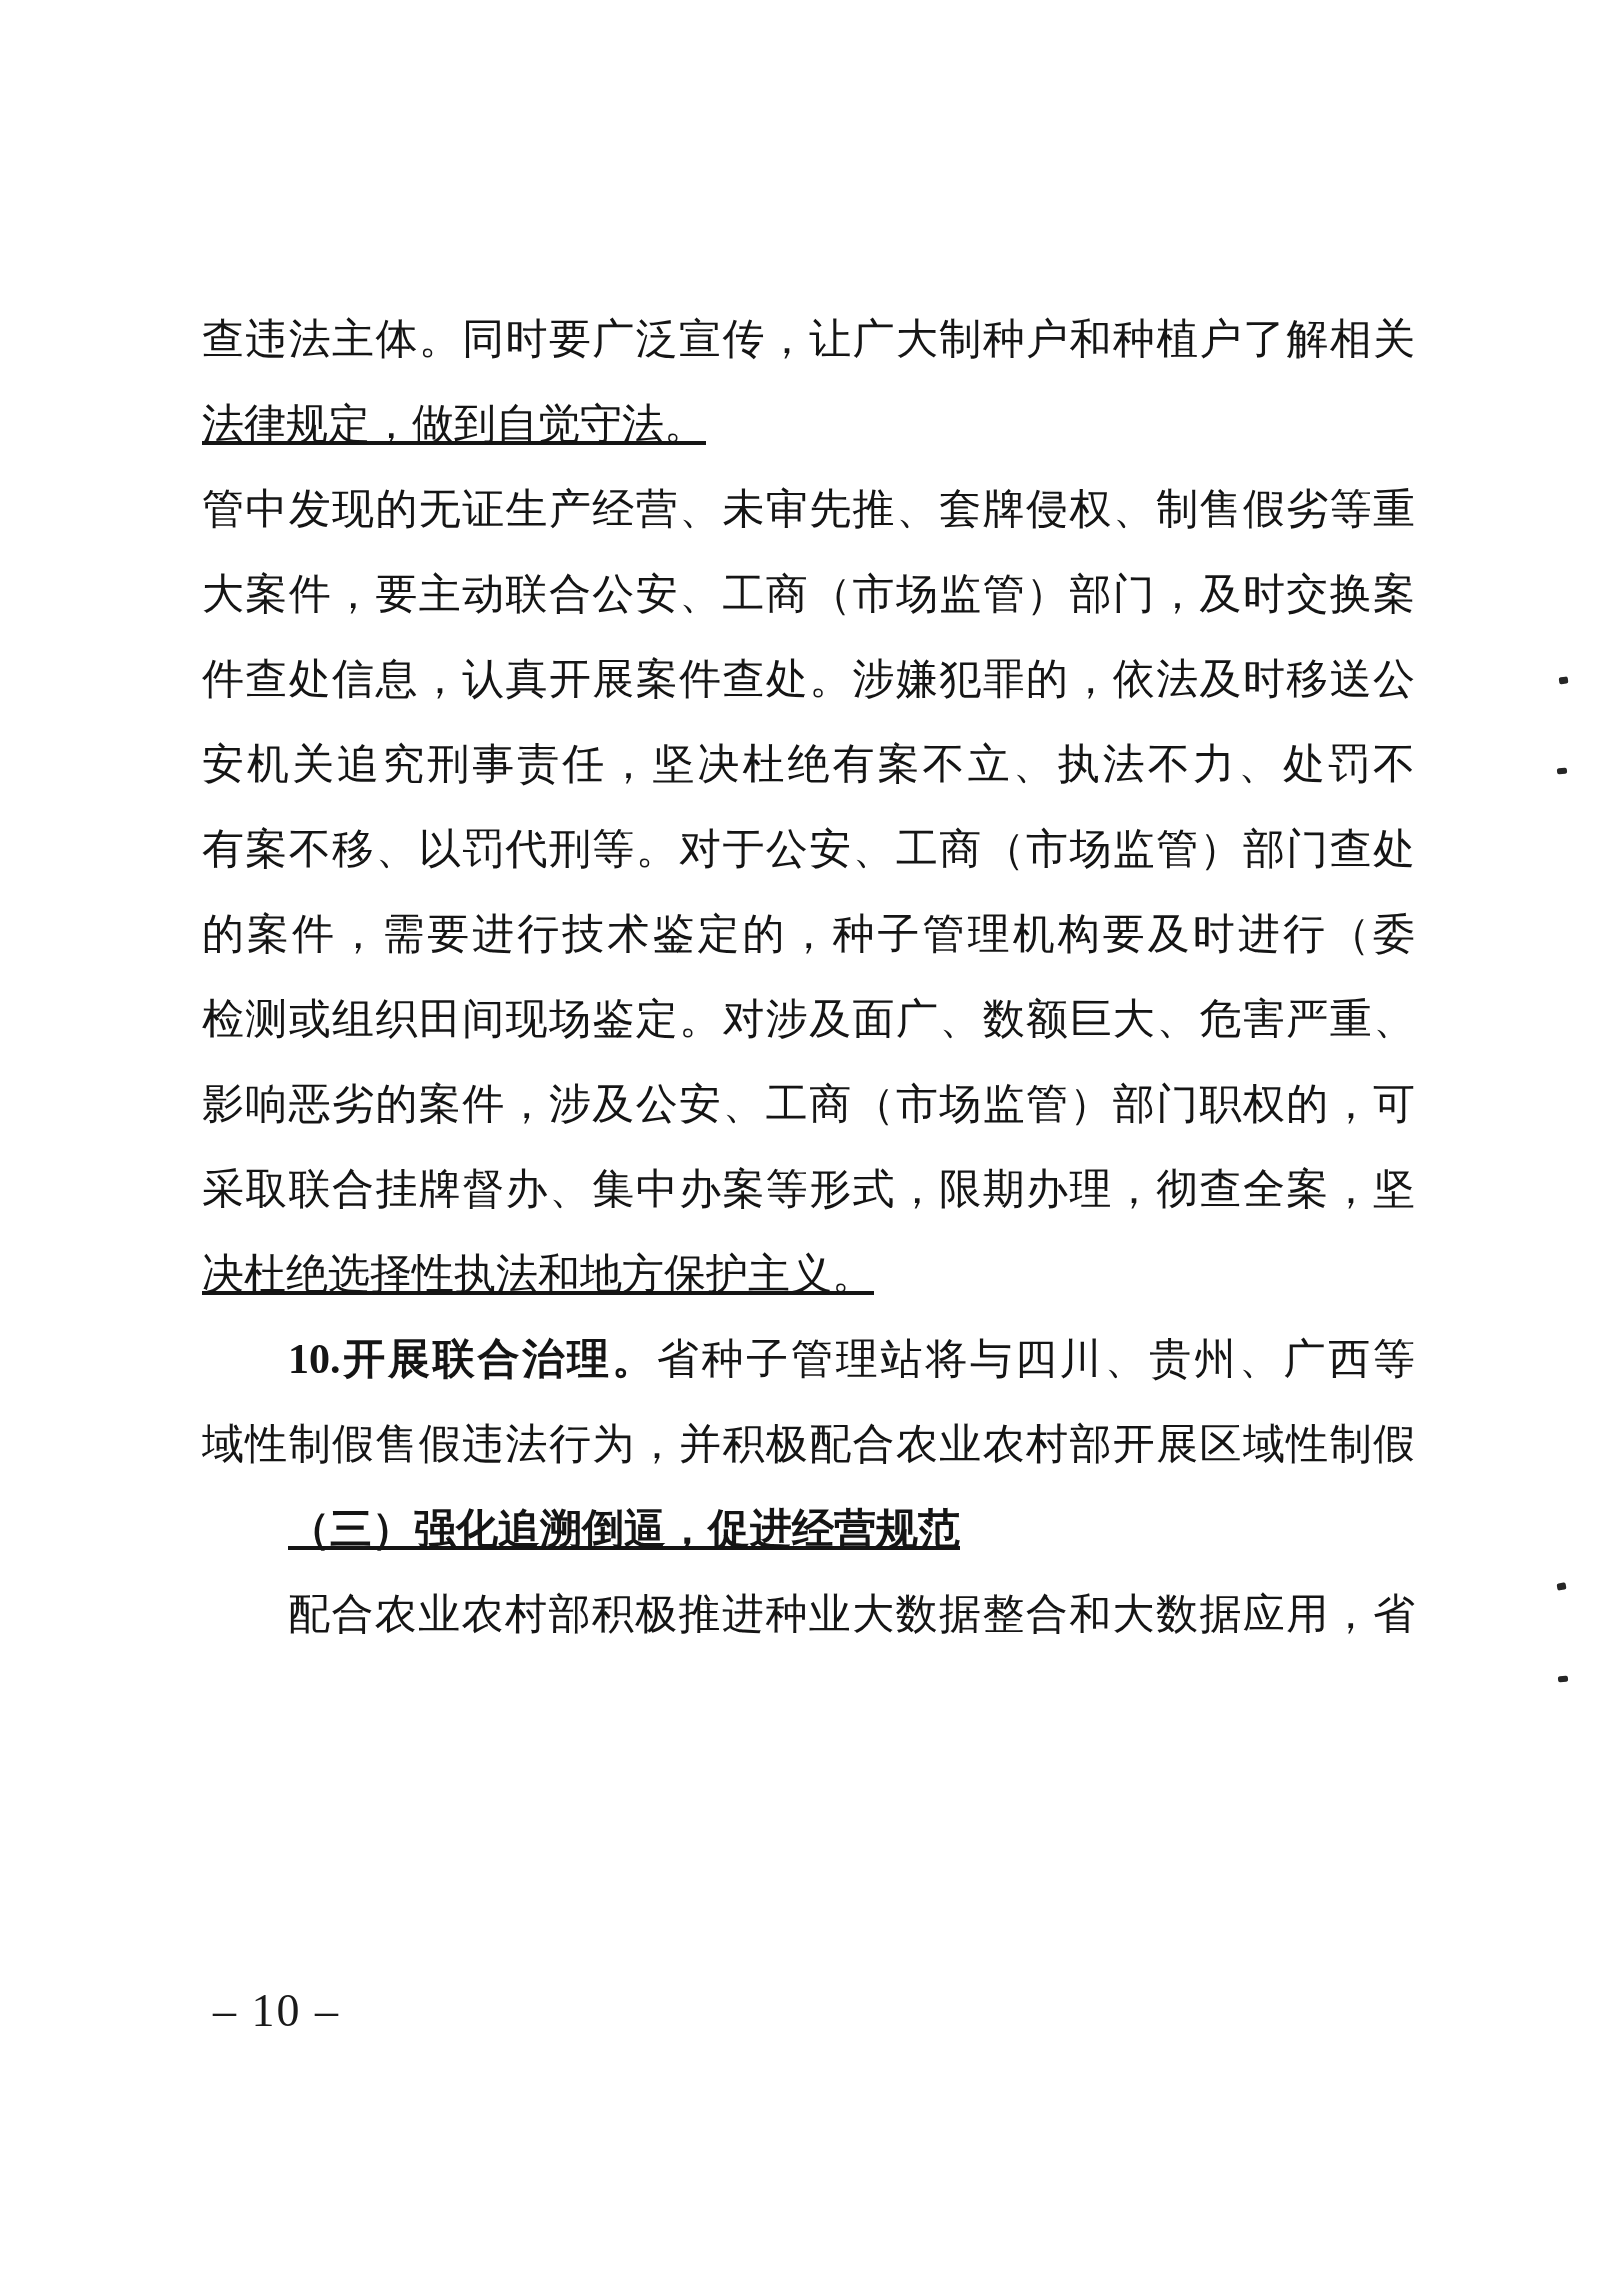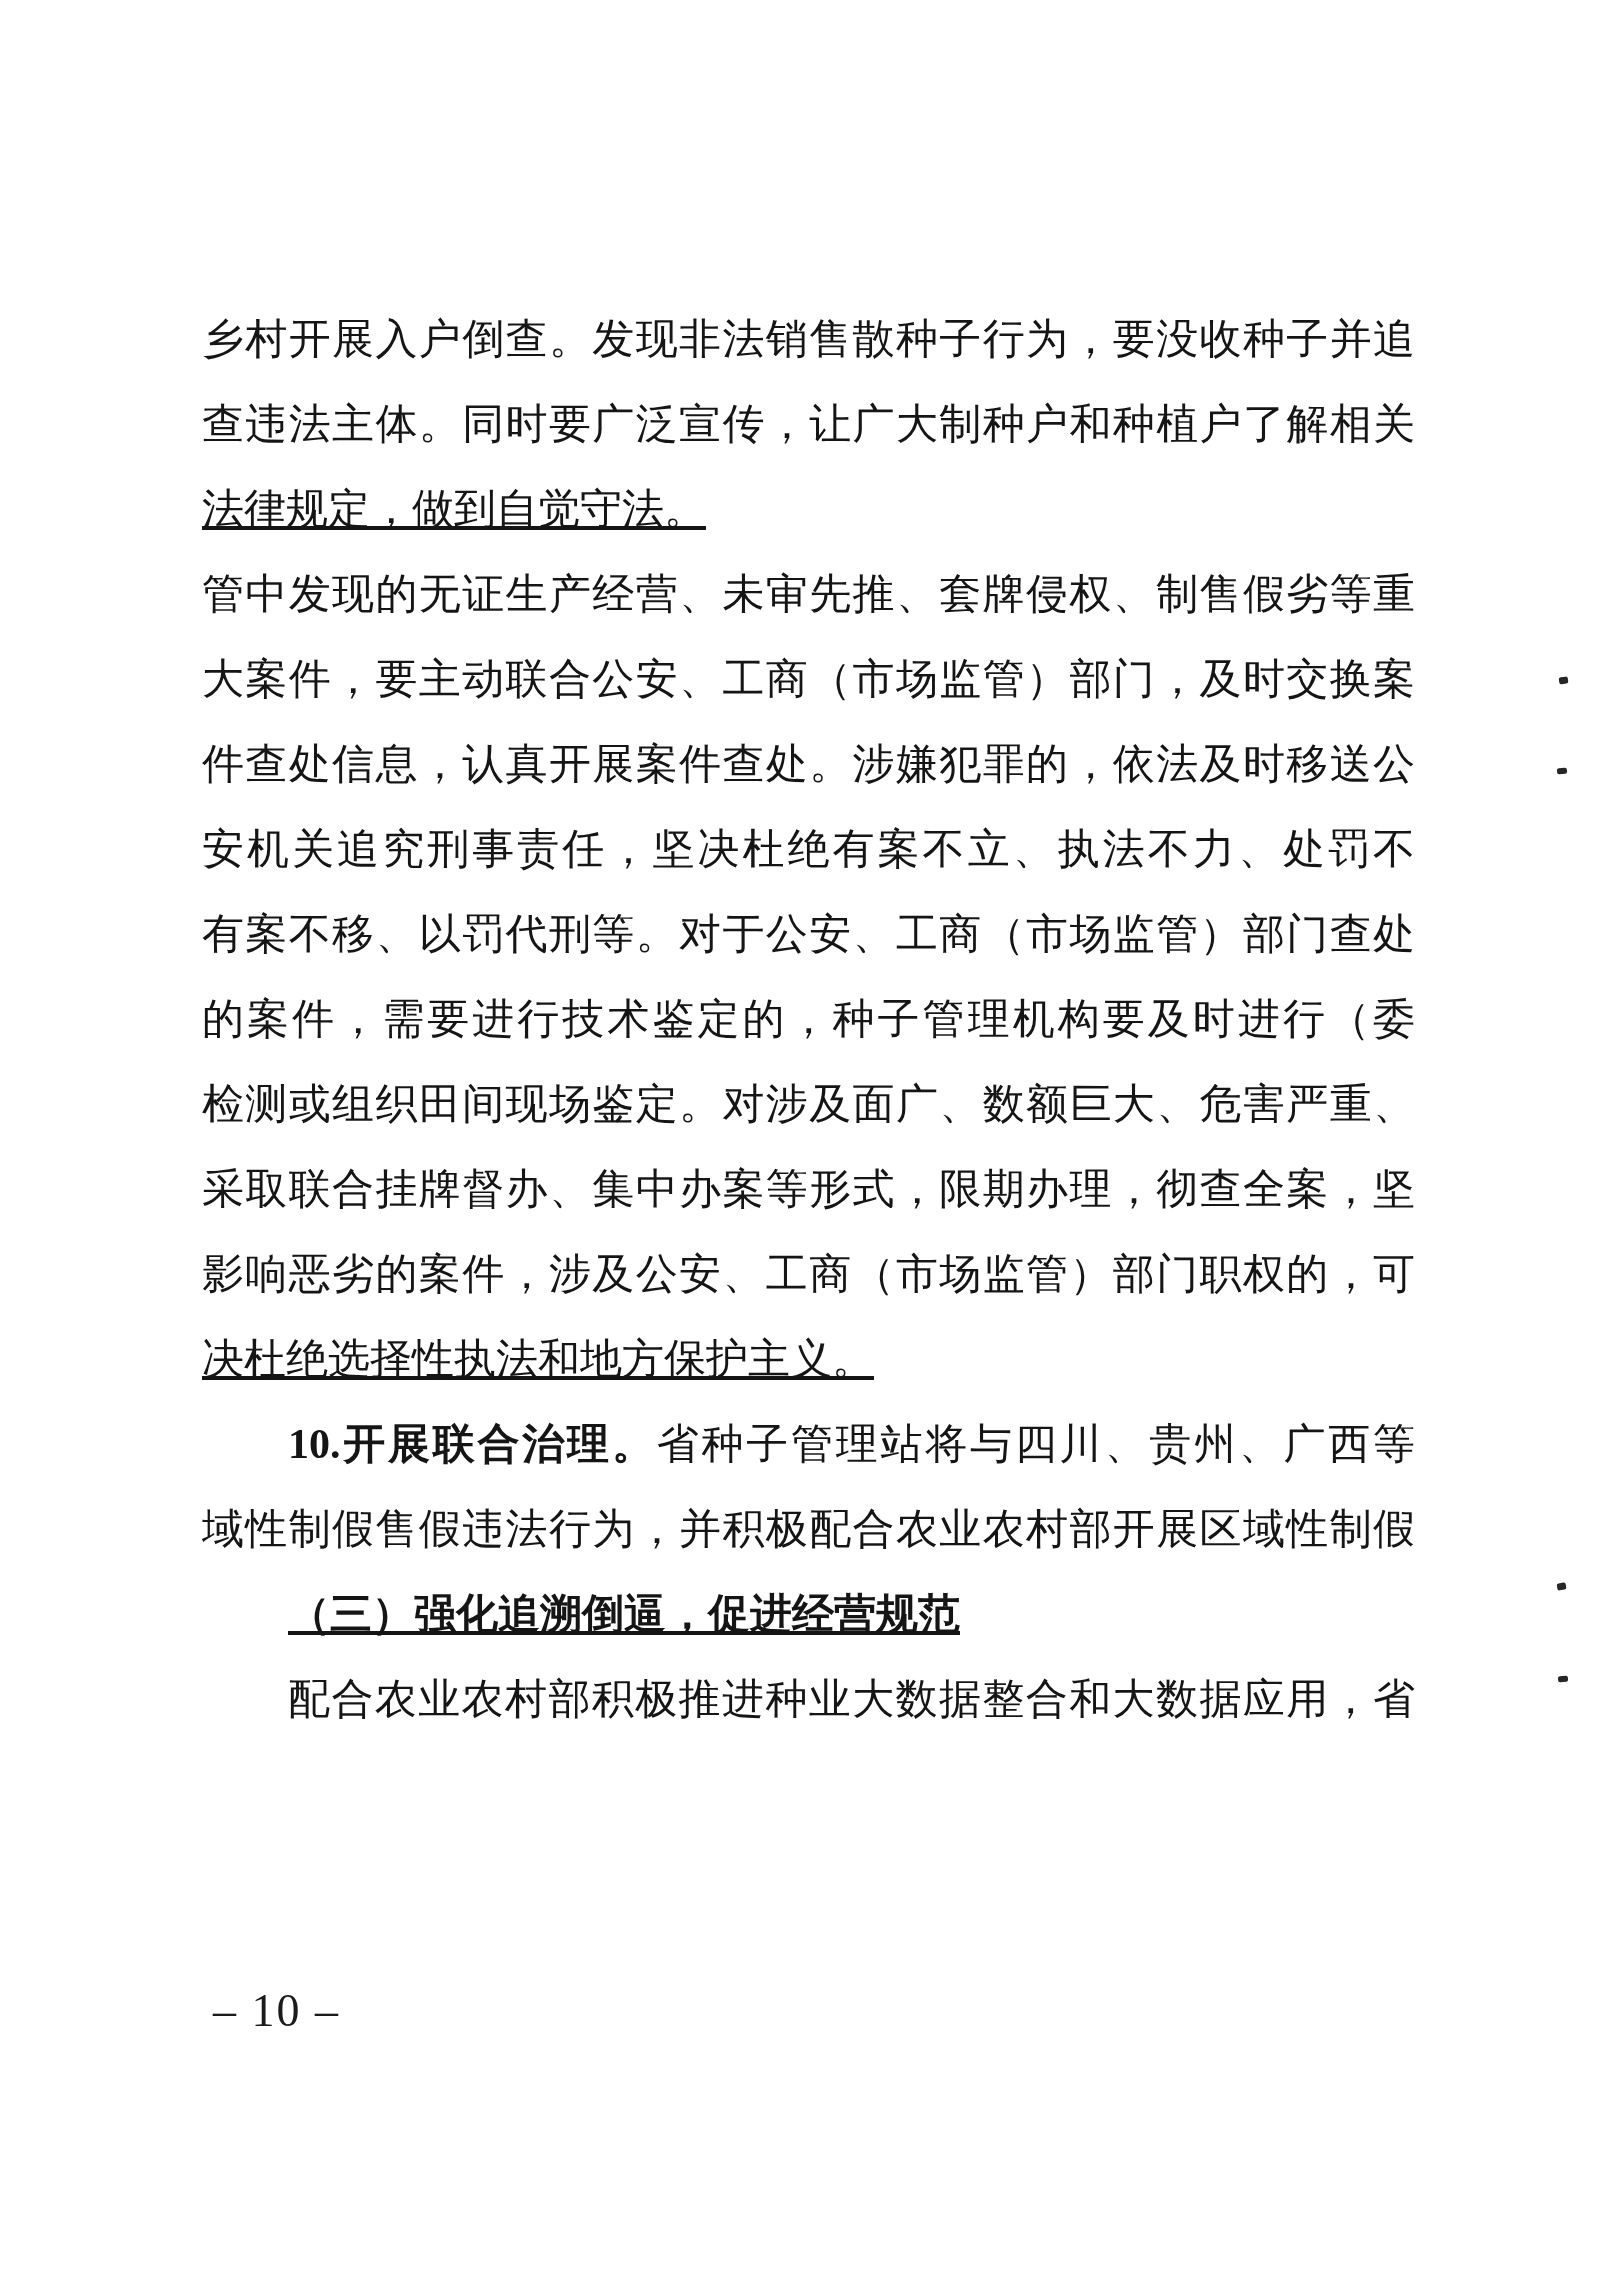--- a/index.html
+++ b/index.html
@@ -45,32 +45,31 @@
   .speck.s2{ left:1557px; top:768px; width:9.8px; height:5.9px;  transform:rotate(-6deg); }
   .speck.s3{ left:1557px; top:1583px; width:8.5px; height:6.5px; transform:rotate(-10deg); }
   .speck.s4{ left:1558px; top:1676px; width:9.8px; height:5.9px;  transform:rotate(-6deg); }
 </style>
 </head>
 <body>
 
 <div class="page">
 
   <div class="textblock">
-      <div class="line justify"><span>乡村开展入户倒查。发现非法销售散种子行为，要没收种子并追</span></div>
       <div class="line justify"><span>查违法主体。同时要广泛宣传，让广大制种户和种植户了解相关</span></div>
       <div class="line left"><span>法律规定，做到自觉守法。</span></div>
       <div class="line justify"><span>管中发现的无证生产经营、未审先推、套牌侵权、制售假劣等重</span></div>
       <div class="line justify"><span>大案件，要主动联合公安、工商（市场监管）部门，及时交换案</span></div>
       <div class="line justify"><span>件查处信息，认真开展案件查处。涉嫌犯罪的，依法及时移送公</span></div>
       <div class="line justify"><span>安机关追究刑事责任，坚决杜绝有案不立、执法不力、处罚不严、</span></div>
       <div class="line justify"><span>有案不移、以罚代刑等。对于公安、工商（市场监管）部门查处</span></div>
       <div class="line justify"><span>的案件，需要进行技术鉴定的，种子管理机构要及时进行（委托）</span></div>
       <div class="line justify"><span>检测或组织田间现场鉴定。对涉及面广、数额巨大、危害严重、</span></div>
+      <div class="line justify"><span>影响恶劣的案件，涉及公安、工商（市场监管）部门职权的，可</span></div>
       <div class="line justify"><span>采取联合挂牌督办、集中办案等形式，限期办理，彻查全案，坚</span></div>
-      <div class="line justify"><span>影响恶劣的案件，涉及公安、工商（市场监管）部门职权的，可</span></div>
       <div class="line left"><span>决杜绝选择性执法和地方保护主义。</span></div>
       <div class="line justify indent"><b>10.开展联合治理。</b><span>省种子管理站将与四川、贵州、广西等</span></div>
       <div class="line justify"><span>域性制假售假违法行为，并积极配合农业农村部开展区域性制假</span></div>
       <div class="line left indent"><b>（三）强化追溯倒逼，促进经营规范</b></div>
       <div class="line justify indent"><span>配合农业农村部积极推进种业大数据整合和大数据应用，省</span></div>
     </div>
 
   <div class="page-number">– 10 –</div>
 
   <div class="speck s1"></div>

